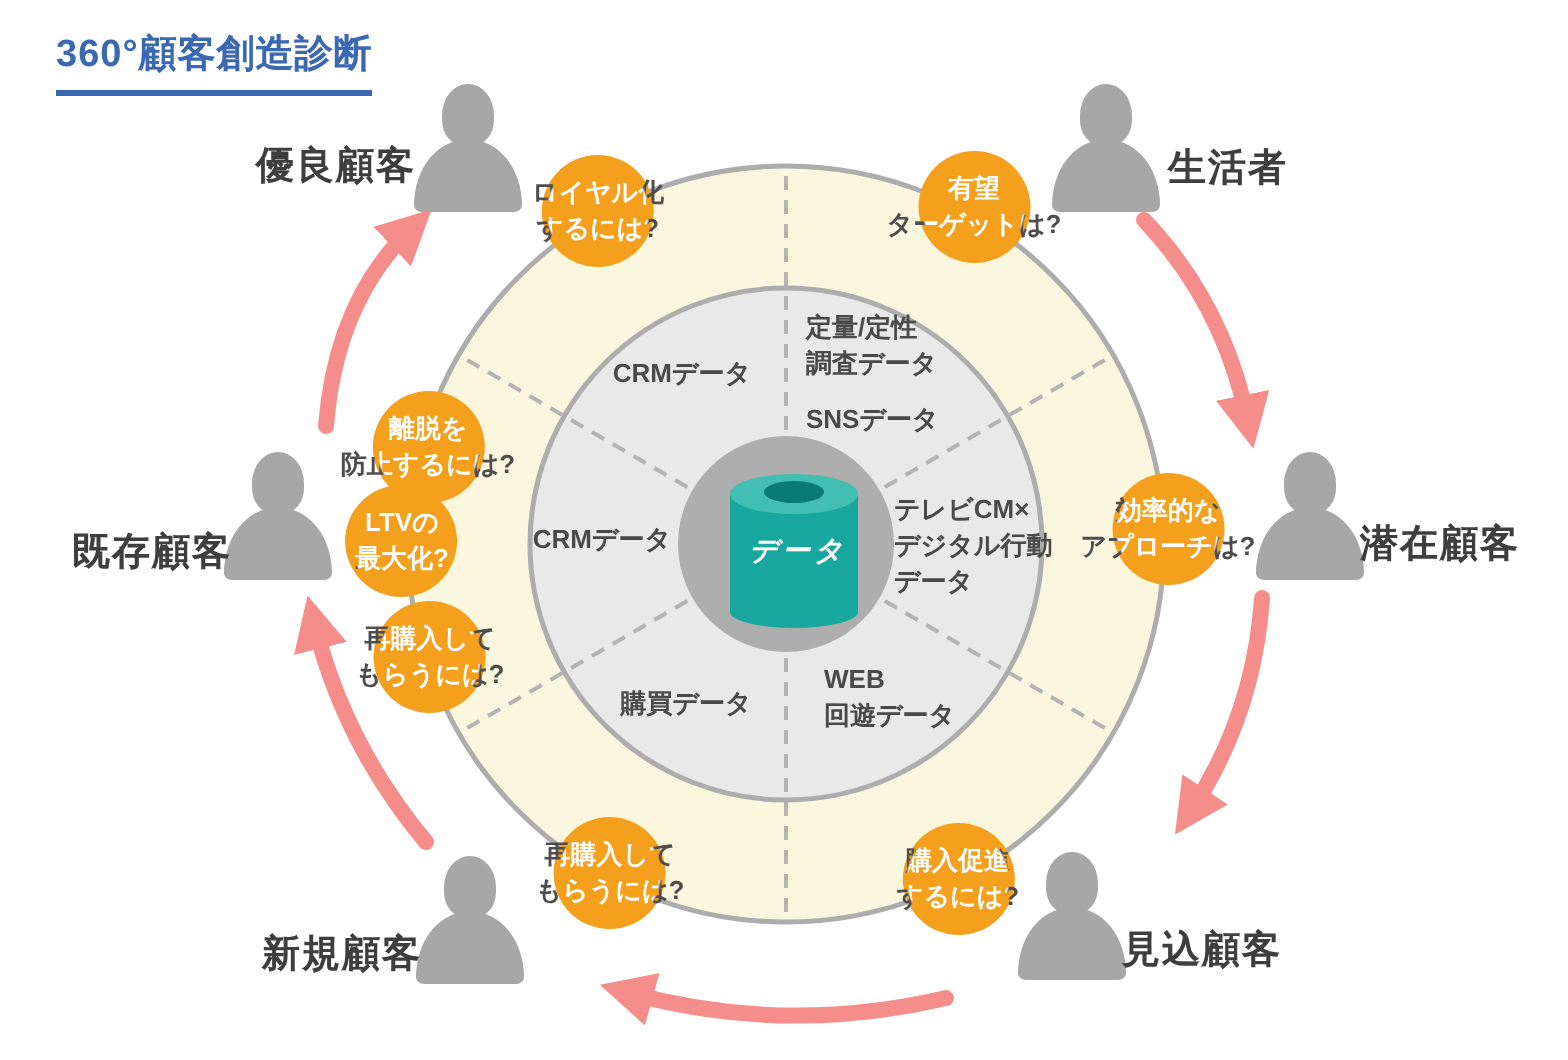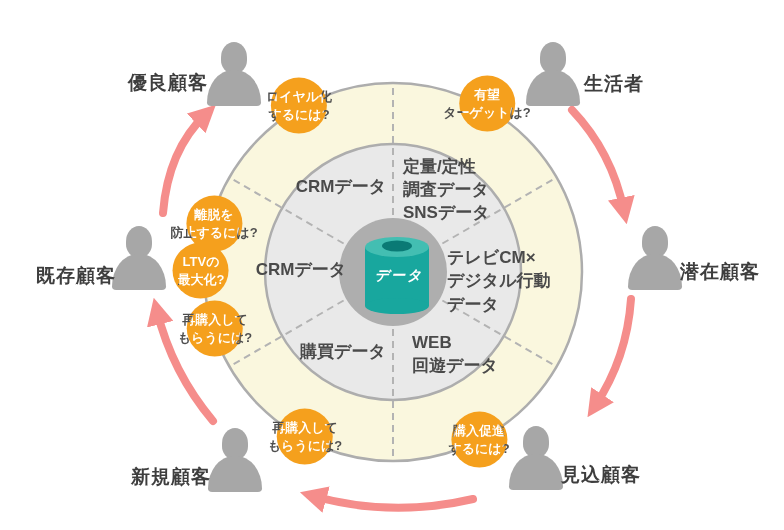--- a/index.html
+++ b/index.html
@@ -7,21 +7,21 @@
     position:relative;width:784px;height:530px;background:#ffffff;overflow:hidden;
     font-family:"Liberation Sans","DejaVu Sans",sans-serif;
   }
   .title{
     position:absolute;left:28px;top:14px;z-index:3;
     font-size:19px;font-weight:bold;color:#3a68b3;
     padding-bottom:5px;border-bottom:3px solid #3a68b3;letter-spacing:.5px;
   }
   .diagram-svg{position:absolute;left:0;top:0;z-index:1;}
   .seg-label{
-    position:absolute;z-index:2;font-size:17px;font-weight:bold;color:#4a4a4a;
+    position:absolute;z-index:2;font-size:13px;font-weight:bold;color:#4a4a4a;
     line-height:1.38;white-space:pre-line;
   }
   .seg-center{transform:translate(-50%,-50%);text-align:right;white-space:nowrap;}
   .bubble{position:absolute;z-index:2;transform:translate(-50%,-50%);
     display:flex;align-items:center;justify-content:center;}
   .bubble-circle{
     position:absolute;left:50%;top:50%;width:56px;height:56px;margin:-28px 0 0 -28px;
     background:#f5a01d;border-radius:50%;
   }
   .bubble-text{
@@ -47,20 +47,21 @@
     position:absolute;z-index:2;transform:translate(-50%,-50%);
     font-size:14px;font-weight:bold;font-style:italic;color:#ffffff;
     white-space:nowrap;letter-spacing:2px;
   }
 </style>
 </head>
 <body>
 
 <div class="canvas">
 
+  <div class="title">360°顧客創造診断</div>
 
   <svg class="diagram-svg" width="784" height="530" viewBox="0 0 784 530">
     <defs>
       <marker id="ah" viewBox="0 0 10 10" refX="5" refY="5" markerWidth="3.4" markerHeight="3.4" orient="auto">
         <path d="M0,0 L10,5 L0,10 Z" fill="#f58d8b"></path>
       </marker>
     </defs>
 
     <circle cx="393" cy="272" r="189" fill="#faf7de" stroke="#adadad" stroke-width="2.5"></circle>
 
@@ -109,20 +110,25 @@
   <div class="bubble" style="left:299px;top:106px;">
     <span class="bubble-circle"></span>
     <div class="bubble-text">ロイヤル化
 するには?</div>
   </div>
   <div class="bubble" style="left:487px;top:104px;">
     <span class="bubble-circle"></span>
     <div class="bubble-text">有望
 ターゲットは?</div>
   </div>
+  <div class="bubble" style="left:584px;top:265px;">
+    <span class="bubble-circle"></span>
+    <div class="bubble-text">効率的な
+アプローチは?</div>
+  </div>
   <div class="bubble" style="left:479px;top:440px;">
     <span class="bubble-circle"></span>
     <div class="bubble-text">購入促進
 するには?</div>
   </div>
   <div class="bubble" style="left:305px;top:437px;">
     <span class="bubble-circle"></span>
     <div class="bubble-text">再購入して
 もらうには?</div>
   </div>

